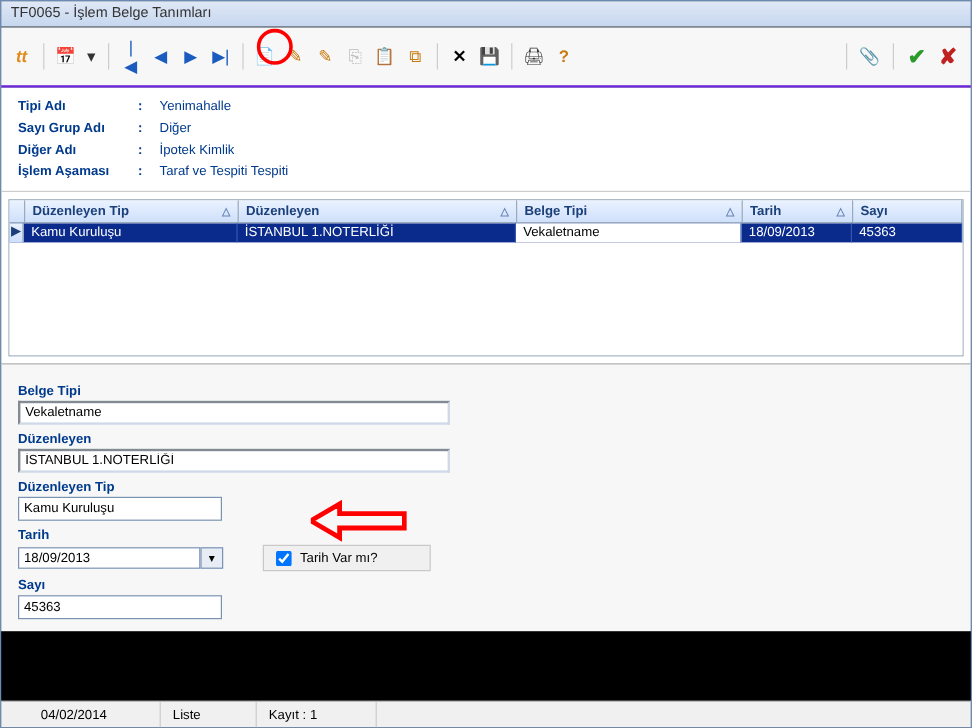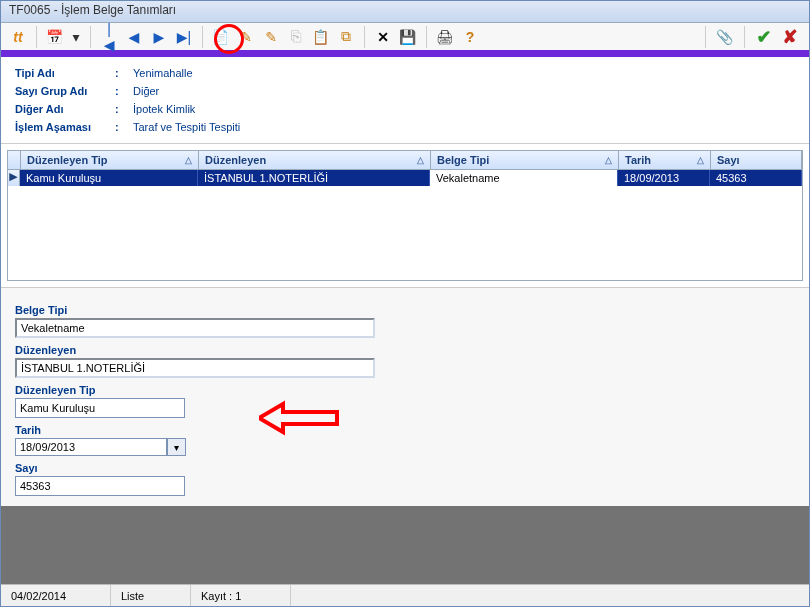--- a/index.html
+++ b/index.html
@@ -1,21 +1,21 @@
 <!DOCTYPE html>
 <html><head>
 <meta charset="utf-8">
 <style>
   * { box-sizing: border-box; }
   html, body { margin: 0; padding: 0; font-family: Tahoma, Arial, sans-serif; font-size: 11px; }
   body { background: #e8e8e8; width: 810px; height: 607px; position: relative; }
 
-  .window { width: 810px; height: 607px; background: #737373; border: 1px solid #6a8bb5; position: relative; }
+  .window { width: 810px; height: 607px; background: #000000; border: 1px solid #6a8bb5; position: relative; }
   .titlebar { background: linear-gradient(#dfe8f6,#c6d7ef); height: 22px; padding: 2px 8px; font-size: 12px; color: #333; border-bottom: 1px solid #9ab; }
-  .toolbar { height: 34px; background: #f7f7f7; border-bottom: 7px solid #6d28d9; display:flex; align-items:center; padding: 0 6px; gap:3px; position:relative; }
+  .toolbar { height: 50px; background: #f7f7f7; border-bottom: 2px solid #6d28d9; display:flex; align-items:center; padding: 0 6px; gap:3px; position:relative; }
   .toolbar .right { position:absolute; right:8px; top:0; height:100%; display:flex; align-items:center; gap:4px;}
   .tbbtn { width:22px; height:22px; display:flex; align-items:center; justify-content:center; border:1px solid transparent; background:transparent; cursor:pointer; font-size:14px; color:#333; }
   .sep { width:1px; height:22px; background:#ccc; margin:0 4px; }
   .red-circle { position:absolute; border:3px solid red; border-radius:50%; width:30px; height:30px; pointer-events:none; }
 
   .info-panel { padding: 10px 14px; background:#fff; border-bottom:1px solid #ccc; }
   .info-row { display:flex; align-items:center; margin-bottom:6px; color:#003a8c; font-weight:bold; font-size:11px;}
   .info-label { width:100px; }
   .info-sep { width:18px; color:#003a8c; }
   .info-value { font-weight:normal; }
@@ -173,31 +173,35 @@
       <div style="display:flex; align-items:center; gap:50px;">
         <input class="tinput short" value="Kamu Kuruluşu" style="">
       </div>
 
       <div class="flabel">Tarih</div>
       <div style="display:flex; align-items:center; gap:34px;">
         <div class="dateinput">
           <input value="18/09/2013" style="">
           <button>▾</button>
         </div>
+        <label class="checkbox-row">
+          <input type="checkbox" checked="" style="">
+          <span>Tarih Var mı?</span>
+        </label>
       </div>
 
       <div class="flabel">Sayı</div>
       <input class="tinput short" value="45363" style="">
     </div>
 
 
     <svg class="red-arrow" width="80" height="36" style="left:258px; top:112px;">
       <polygon points="0,18 24,4 24,12 78,12 78,24 24,24 24,32" fill="none" stroke="red" stroke-width="4"></polygon>
     </svg>
   </div>
 
   <div class="statusbar">
-    <div class="cell" style="width:110px;">04/02/2014</div>
+    <div class="cell" style="width:110px;margin-left:23px;">04/02/2014</div>
     <div class="cell" style="width:80px;">Liste</div>
     <div class="cell" style="width:100px;text-align:center;">Kayıt : 1</div>
     <div class="cell" style="flex:1;border-right:none;"></div>
   </div>
 </div>
 
 </body></html>

